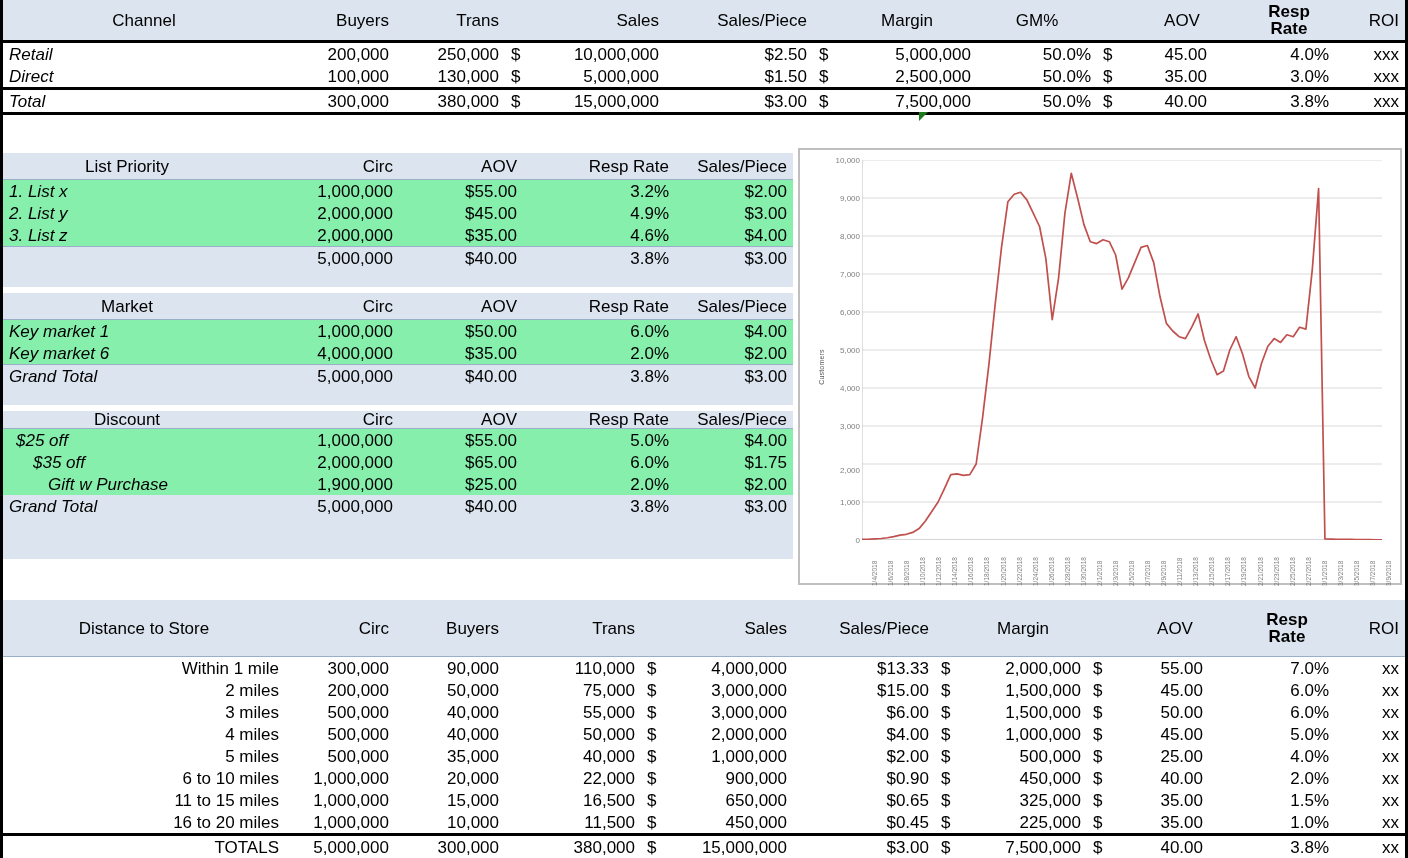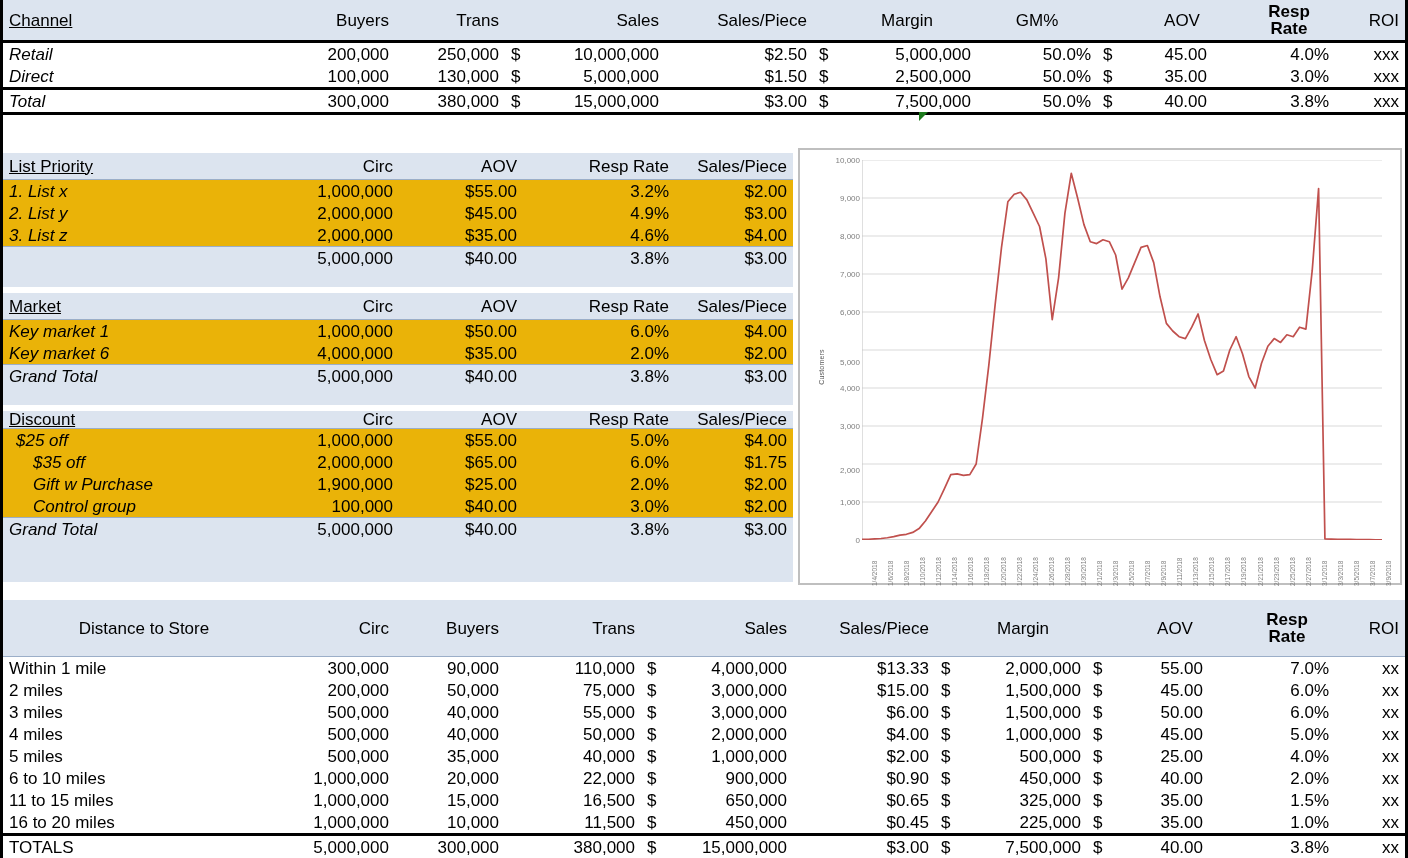--- a/index.html
+++ b/index.html
@@ -49,46 +49,46 @@
   .hdrband {
     background: #DCE4EF;
   }
   .hdr-cell {
     font-weight: bold;
     font-size: 17px;
     text-align: right;
     vertical-align: bottom;
     padding-bottom: 3px;
   }
-  .hdr-cell.left { text-align: left; text-decoration: underline; }
+  .hdr-cell.left { text-align: center; }
   .hdr-cell.ctr  { text-align: center; }
   .hdr-sub {
     display: block;
     font-weight: bold;
   }
   .rowline-top td { border-top: 3px solid #000; }
   .rowline-bot td { border-bottom: 3px solid #000; }
   .thinline-bot td { border-bottom: 1.5px solid #9BAEC8; }
   .r { text-align: right; }
   .l { text-align: left; font-style: italic; }
-  .c { text-align: left; }
+  .c { text-align: right; }
   .b { font-weight: bold; }
   .dollar { text-align: left; padding-left: 4px; }
 
   .cell-h { height: 22px; }
 
   
   .block-mid {
     position: absolute;
     left: 0;
     width: 790px;
   }
   .block-mid table.grid td { font-size: 17px; }
   .tintrow { background: #DCE4EF; }
-  .whiterow { background: #eab308; }
+  .whiterow { background: #86efac; }
 
   
   .chart-box {
     position: absolute;
     left: 795px;
     top: 148px;
     width: 604px;
     height: 437px;
     background: #ffffff;
     border: 2px solid #BFBFBF;
@@ -385,31 +385,24 @@
         <td class="r">$4.00</td>
       </tr>
       <tr class="whiterow">
         <td class="l cell-h" style="padding-left:30px">$35 off</td>
         <td class="r">2,000,000</td>
         <td class="r">$65.00</td>
         <td class="r">6.0%</td>
         <td class="r">$1.75</td>
       </tr>
       <tr class="whiterow">
-        <td class="l cell-h" style="padding-left:30px">Gift w Purchase</td>
+        <td class="l cell-h" style="padding-left:45px">Gift w Purchase</td>
         <td class="r">1,900,000</td>
         <td class="r">$25.00</td>
         <td class="r">2.0%</td>
-        <td class="r">$2.00</td>
-      </tr>
-      <tr class="whiterow thinline-bot">
-        <td class="l cell-h" style="padding-left:30px">Control group</td>
-        <td class="r">100,000</td>
-        <td class="r">$40.00</td>
-        <td class="r">3.0%</td>
         <td class="r">$2.00</td>
       </tr>
       <tr class="tintrow">
         <td class="l b cell-h">Grand Total</td>
         <td class="r b">5,000,000</td>
         <td class="r b">$40.00</td>
         <td class="r b">3.8%</td>
         <td class="r b">$3.00</td>
       </tr>
       <tr class="tintrow">
@@ -425,21 +418,21 @@
 
   <div class="chart-box">
     <div class="chart-inner">
       <div class="ylabel">Customers</div>
       <div class="yticks-col" id="yticks">
           <div class="ytick" style="top: 390px;">0</div>
           <div class="ytick" style="top: 352px;">1,000</div>
           <div class="ytick" style="top: 320px;">2,000</div>
           <div class="ytick" style="top: 276px;">3,000</div>
           <div class="ytick" style="top: 238px;">4,000</div>
-          <div class="ytick" style="top: 212px;">5,000</div>
+          <div class="ytick" style="top: 200px;">5,000</div>
           <div class="ytick" style="top: 162px;">6,000</div>
           <div class="ytick" style="top: 124px;">7,000</div>
           <div class="ytick" style="top: 86px;">8,000</div>
           <div class="ytick" style="top: 48px;">9,000</div>
           <div class="ytick" style="top: 10px;">10,000</div>
         </div>
       <svg class="plot" id="plotsvg" viewBox="0 0 520 380" preserveAspectRatio="none">
         <g id="gridg">
             <line x1="0" x2="520" y1="380" y2="380" stroke="#D9D9D9" stroke-width="1"></line>
             <line x1="0" x2="520" y1="342" y2="342" stroke="#D9D9D9" stroke-width="1"></line>

